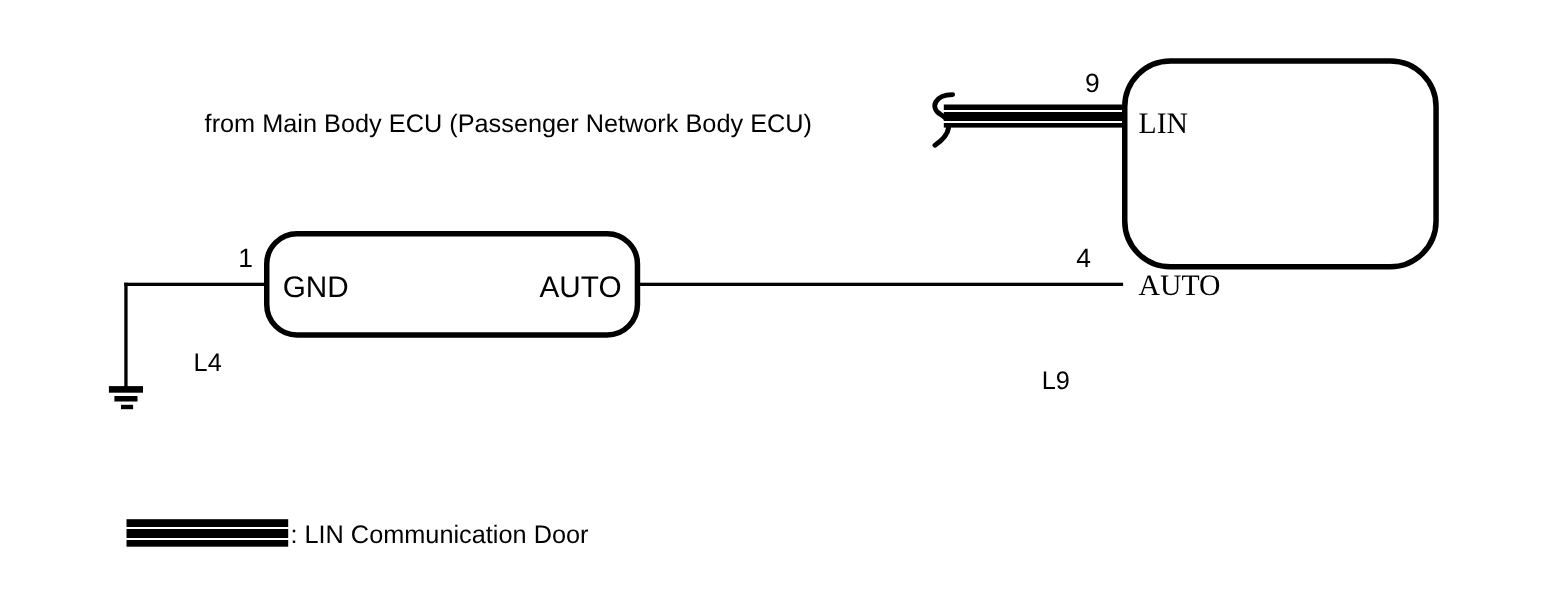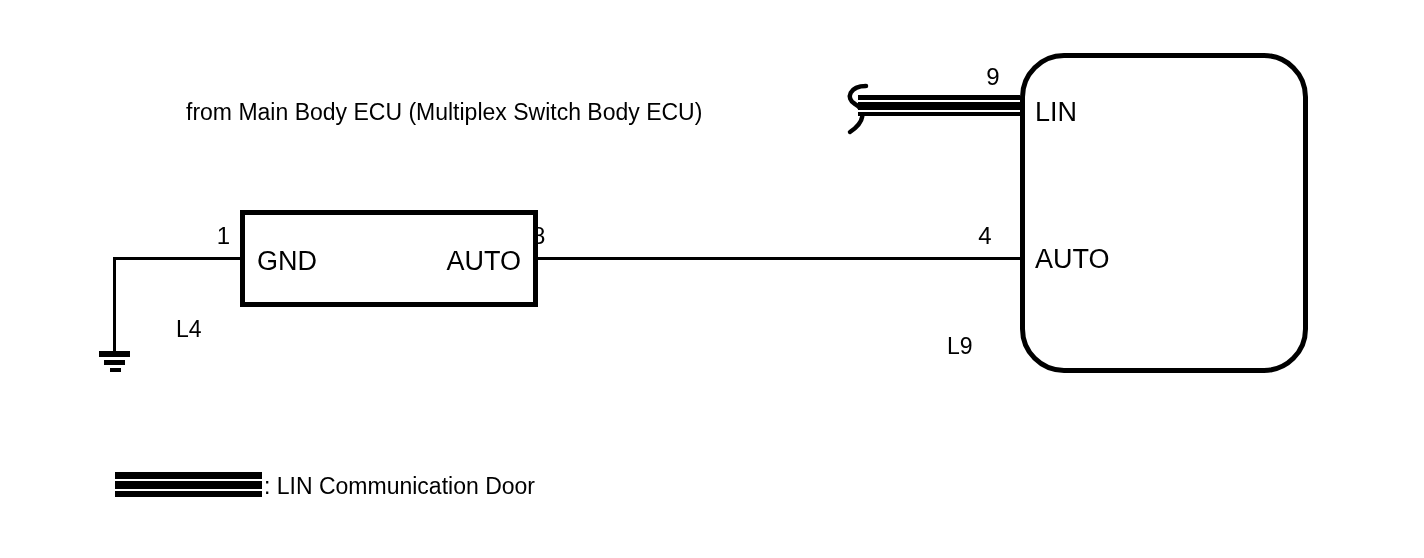--- a/index.html
+++ b/index.html
@@ -72,21 +72,21 @@
     white-space: nowrap;
     color: #000;
   }
   .ground-bar { position: absolute; background: #000; }
 </style>
 </head>
 <body>
 
 <div id="stage">
 
-  <div class="abs note-text" style="left:186px; top:99px;">from Main Body ECU (Multiplex Switch Body ECU)</div>
+  <div class="abs note-text" style="left:186px; top:99px;">from Main Body ECU (Passenger Network Body ECU)</div>
 
   <svg class="abs" style="left:839px; top:79px;" width="32" height="60" viewBox="0 0 32 60">
     <path d="M 27 7 C 11 7, 6 19, 16 25 C 27 31, 26 43, 11 53" fill="none" stroke="#000" stroke-width="4.5" stroke-linecap="round"></path>
   </svg>
 
   <div class="lin-stripes" style="left:858px; top:95px; width:162px; height:21px;"></div>
 
   <div class="abs pin-number" style="left:976px; top:65px; width:34px; text-align:center;">9</div>
 
   <div class="wire" style="left:527px; top:257px; width:494px; height:3px;"></div>
@@ -98,30 +98,30 @@
   <div class="abs pin-number" style="left:198px; top:224px; width:32px; text-align:right;">1</div>
 
   <div class="wire" style="left:113px; top:257px; width:127px; height:3px;"></div>
   <div class="wire" style="left:113px; top:257px; width:3px; height:96px;"></div>
   <div>
     <div class="ground-bar" style="left:99px;  top:351px; width:31px; height:6px;"></div>
     <div class="ground-bar" style="left:104px; top:360px; width:21px; height:5px;"></div>
     <div class="ground-bar" style="left:110px; top:368px; width:11px; height:4px;"></div>
   </div>
 
-  <div class="component-box" style="left:240px; top:210px; width:298px; height:97px;">
+  <div class="component-box" style="left:240px; top:210px; width:342px; height:97px;border-radius:30px;">
     <div class="pin-label" style="left:12px; top:32px;">GND</div>
     <div class="pin-label" style="right:12px; top:32px;">AUTO</div>
   </div>
 
   <div class="ref-label-block" style="left:176px; top:314px;">
     <div>L4</div>
   </div>
 
-  <div class="component-box" style="left:1020px; top:53px; width:288px; height:320px; border-radius:44px;">
+  <div class="component-box" style="left:1020px; top:53px; width:288px; height:192px; border-radius:44px;font-family:Liberation Serif, serif;">
     <div class="pin-label" style="left:10px; top:40px;">LIN</div>
     <div class="pin-label" style="left:10px; top:187px;">AUTO</div>
   </div>
 
   <div class="ref-label-block" style="left:947px; top:330px; line-height:32px;text-align:right;">
     <div>L9</div>
   </div>
 
   <div class="legend-swatch-stripes" style="left:115px; top:472px; width:147px; height:25px;"></div>
   <div class="abs note-text" style="left:264px; top:473px;">: LIN Communication Door</div>

